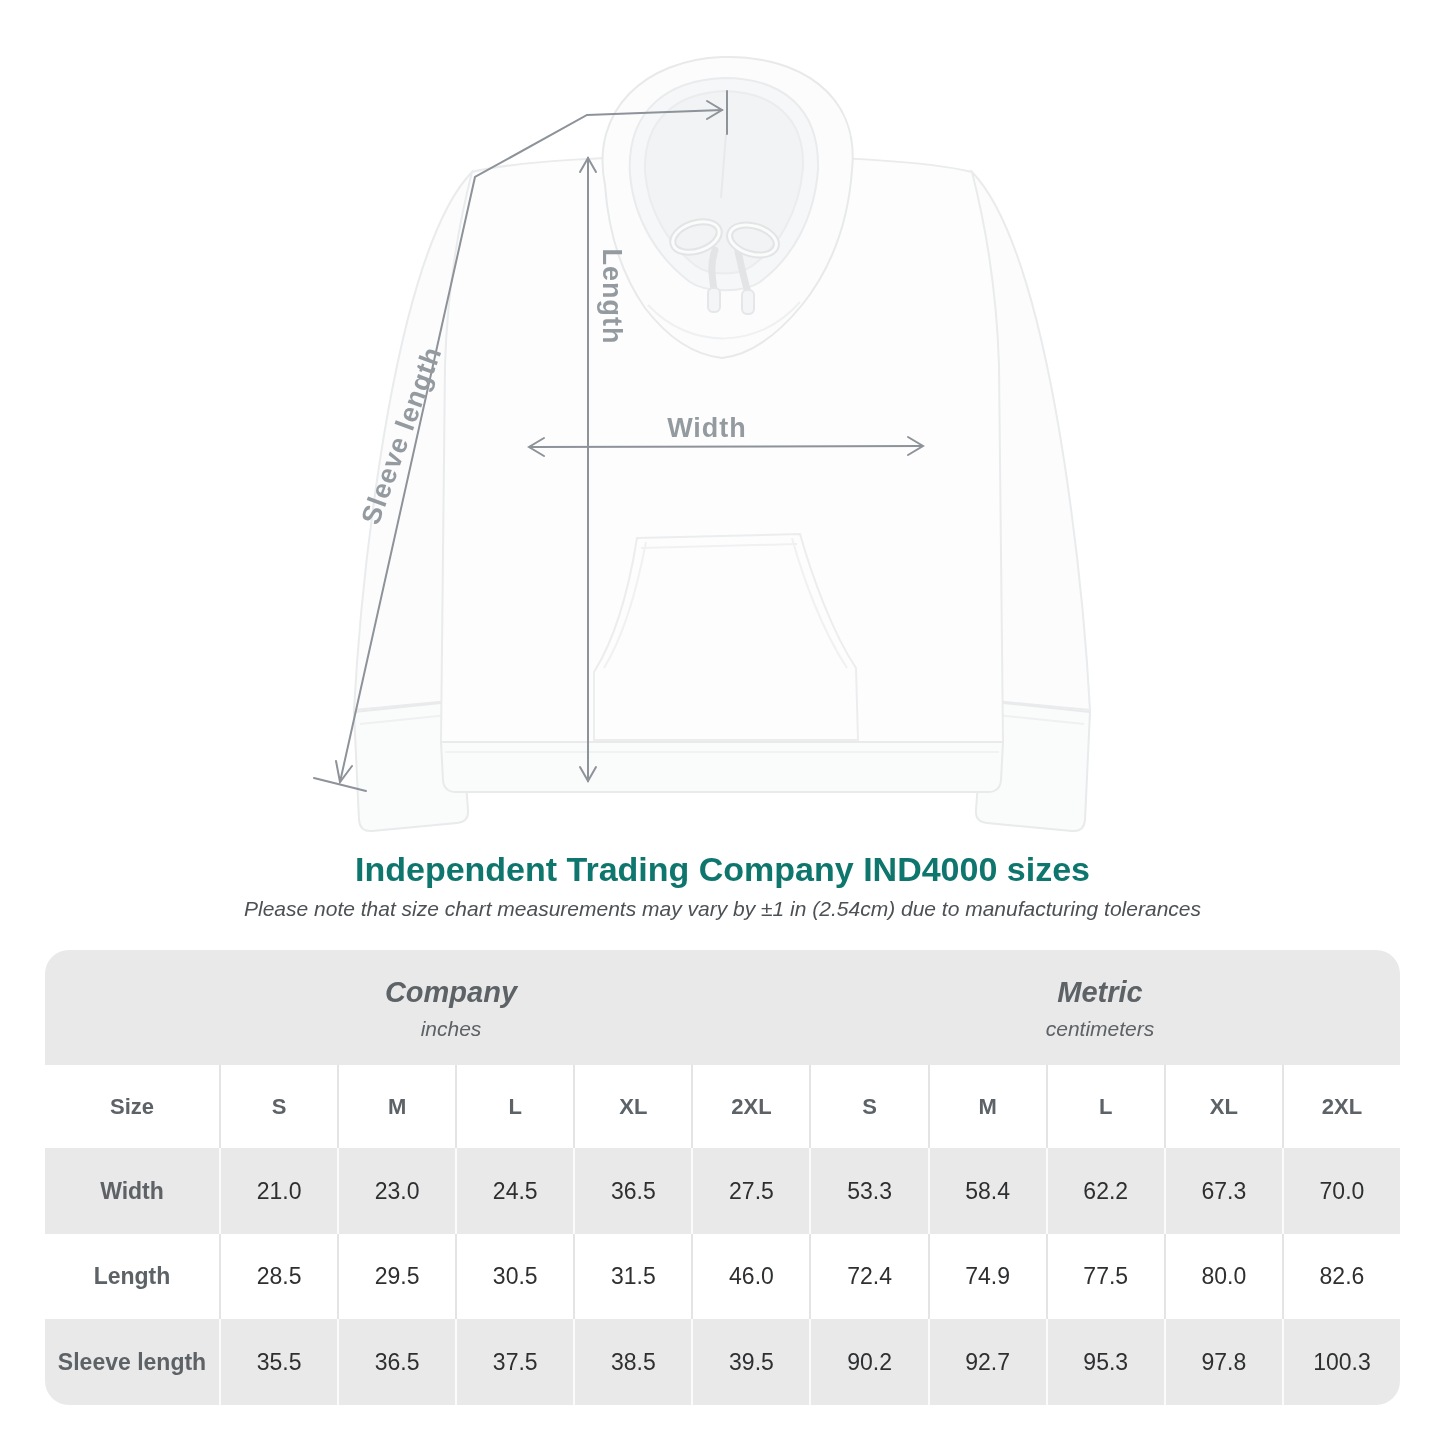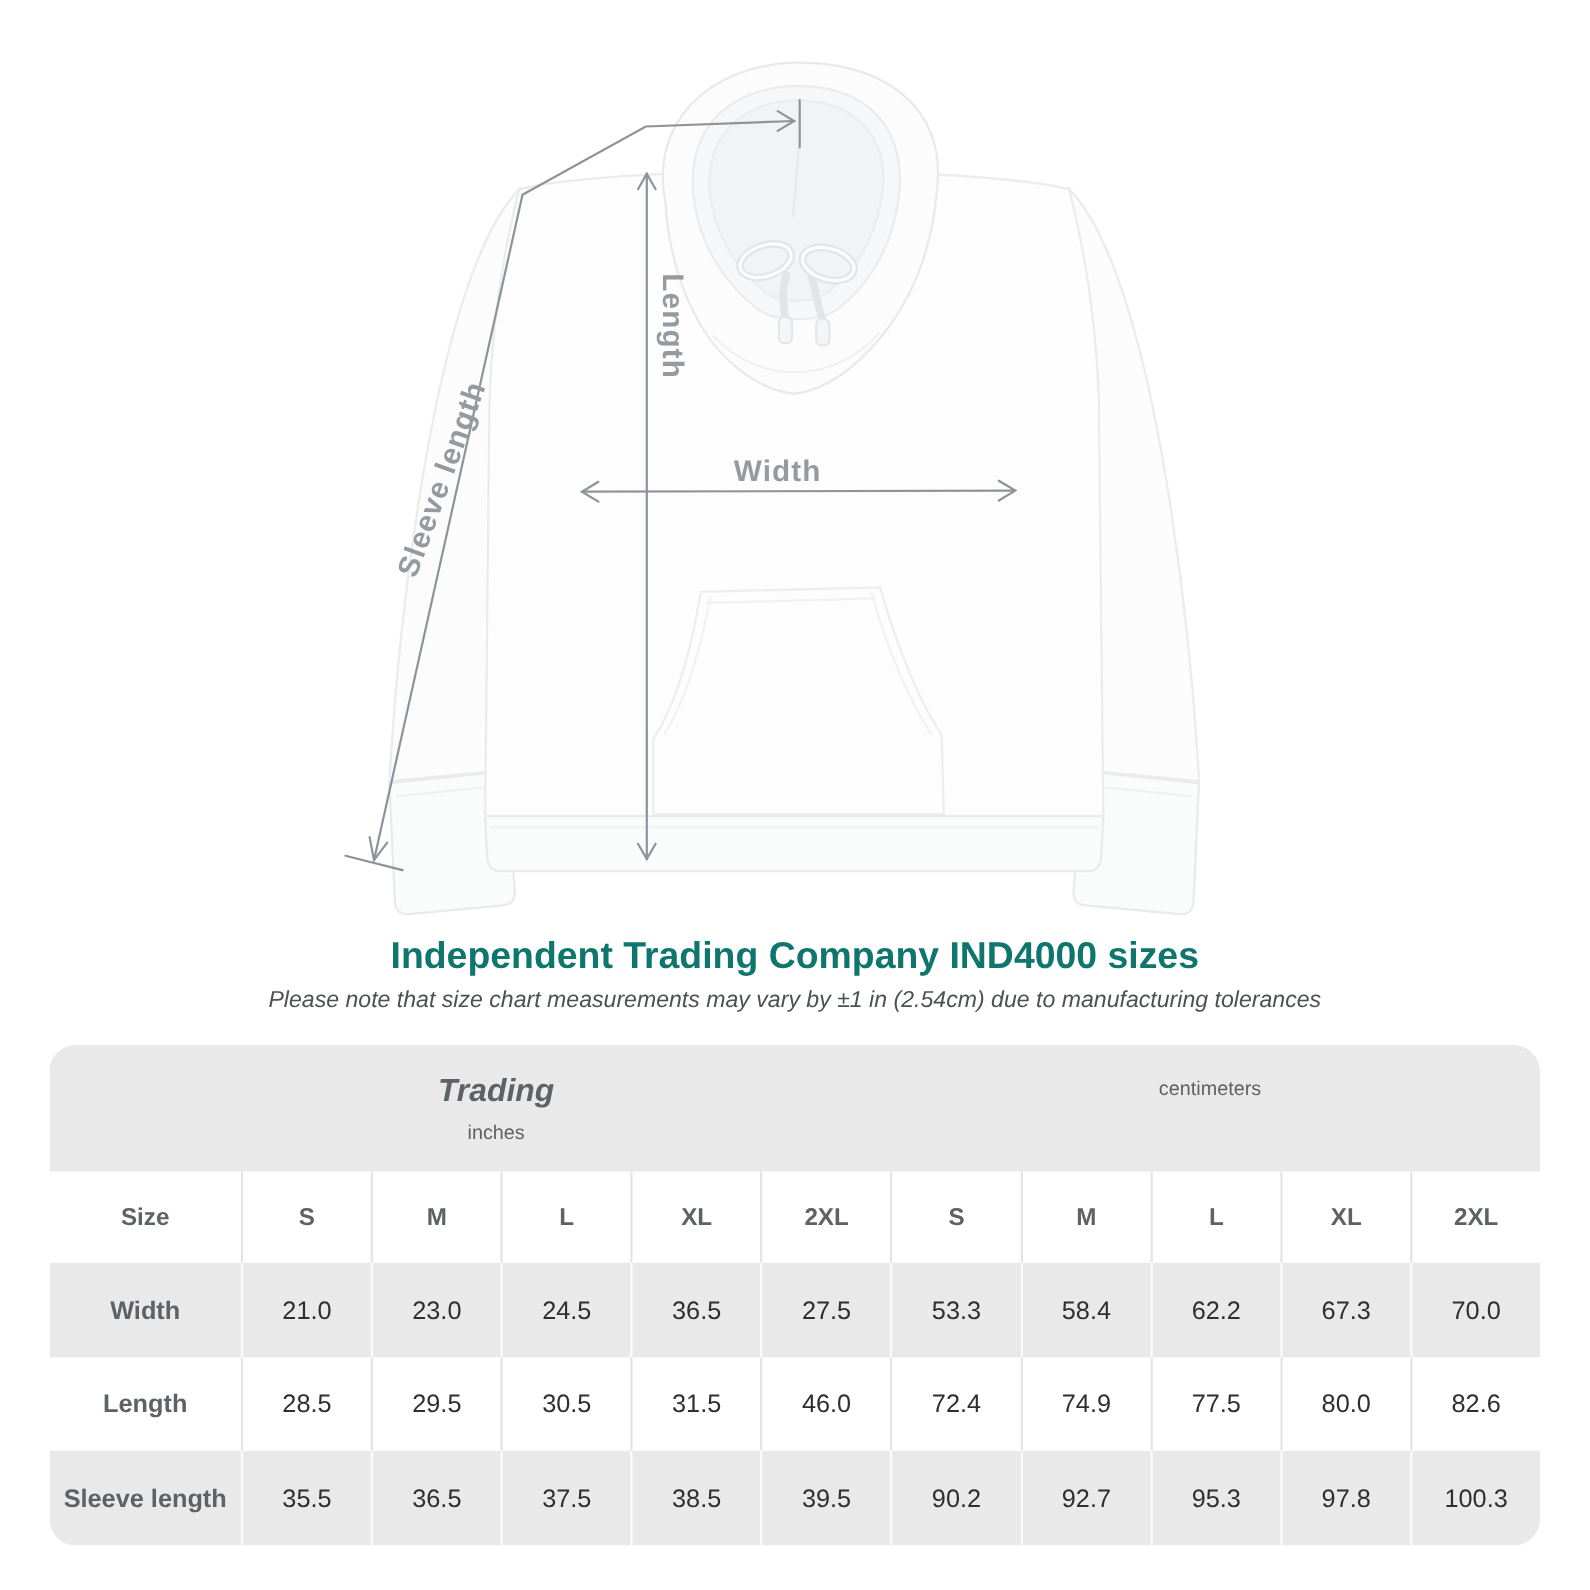--- a/index.html
+++ b/index.html
@@ -28,21 +28,21 @@
   
   .size-table{
     position:absolute;left:45px;top:950px;width:1355px;height:455px;
     border-radius:24px;overflow:hidden;background:#ffffff;
   }
   .group-header{position:relative;height:115px;background:#e9e9e9;}
   .group-block{position:absolute;width:300px;text-align:center;top:22px;}
   .group-imperial{left:256px;}
   .group-metric{left:905px;}
   .group-name{font-size:29px;font-weight:bold;font-style:italic;color:#5d6266;line-height:40px;}
-  .group-unit{font-size:18px;color:#5d6266;line-height:34px;}
+  .group-unit{font-size:21px;font-style:italic;color:#5d6266;line-height:34px;}
   .trow{display:grid;grid-template-columns:174px repeat(10,1fr);}
   .trow .cell{
     display:flex;align-items:center;justify-content:center;
     font-size:23px;color:#2d2f31;
   }
   .trow .cell + .cell{border-left:2px solid #e4e4e4;}
   .row-head{height:83px;background:#ffffff;}
   .row-head .cell{font-weight:bold;color:#5d6266;font-size:22px;}
   .row-data{height:86px;}
   .row-data.mid{height:85px;}
@@ -116,24 +116,25 @@
   <div class="diagram-label label-length">Length</div>
   <div class="diagram-label label-sleeve">Sleeve length</div>
 
   <div class="page-title">Independent Trading Company IND4000 sizes</div>
   <div class="page-subtitle">Please note that size chart measurements may vary by ±1 in (2.54cm) due to manufacturing tolerances</div>
 
   <div class="size-table">
 
     <div class="group-header">
       <div class="group-block group-imperial">
-        <div class="group-name">Trading</div>
+        <div class="group-name">Company</div>
         <div class="group-unit">inches</div>
       </div>
       <div class="group-block group-metric">
+        <div class="group-name">Metric</div>
         <div class="group-unit">centimeters</div>
       </div>
     </div>
 
     <div class="trow row-head">
       <div class="cell">Size</div>
       <div class="cell">S</div>
       <div class="cell">M</div>
       <div class="cell">L</div>
       <div class="cell">XL</div>

